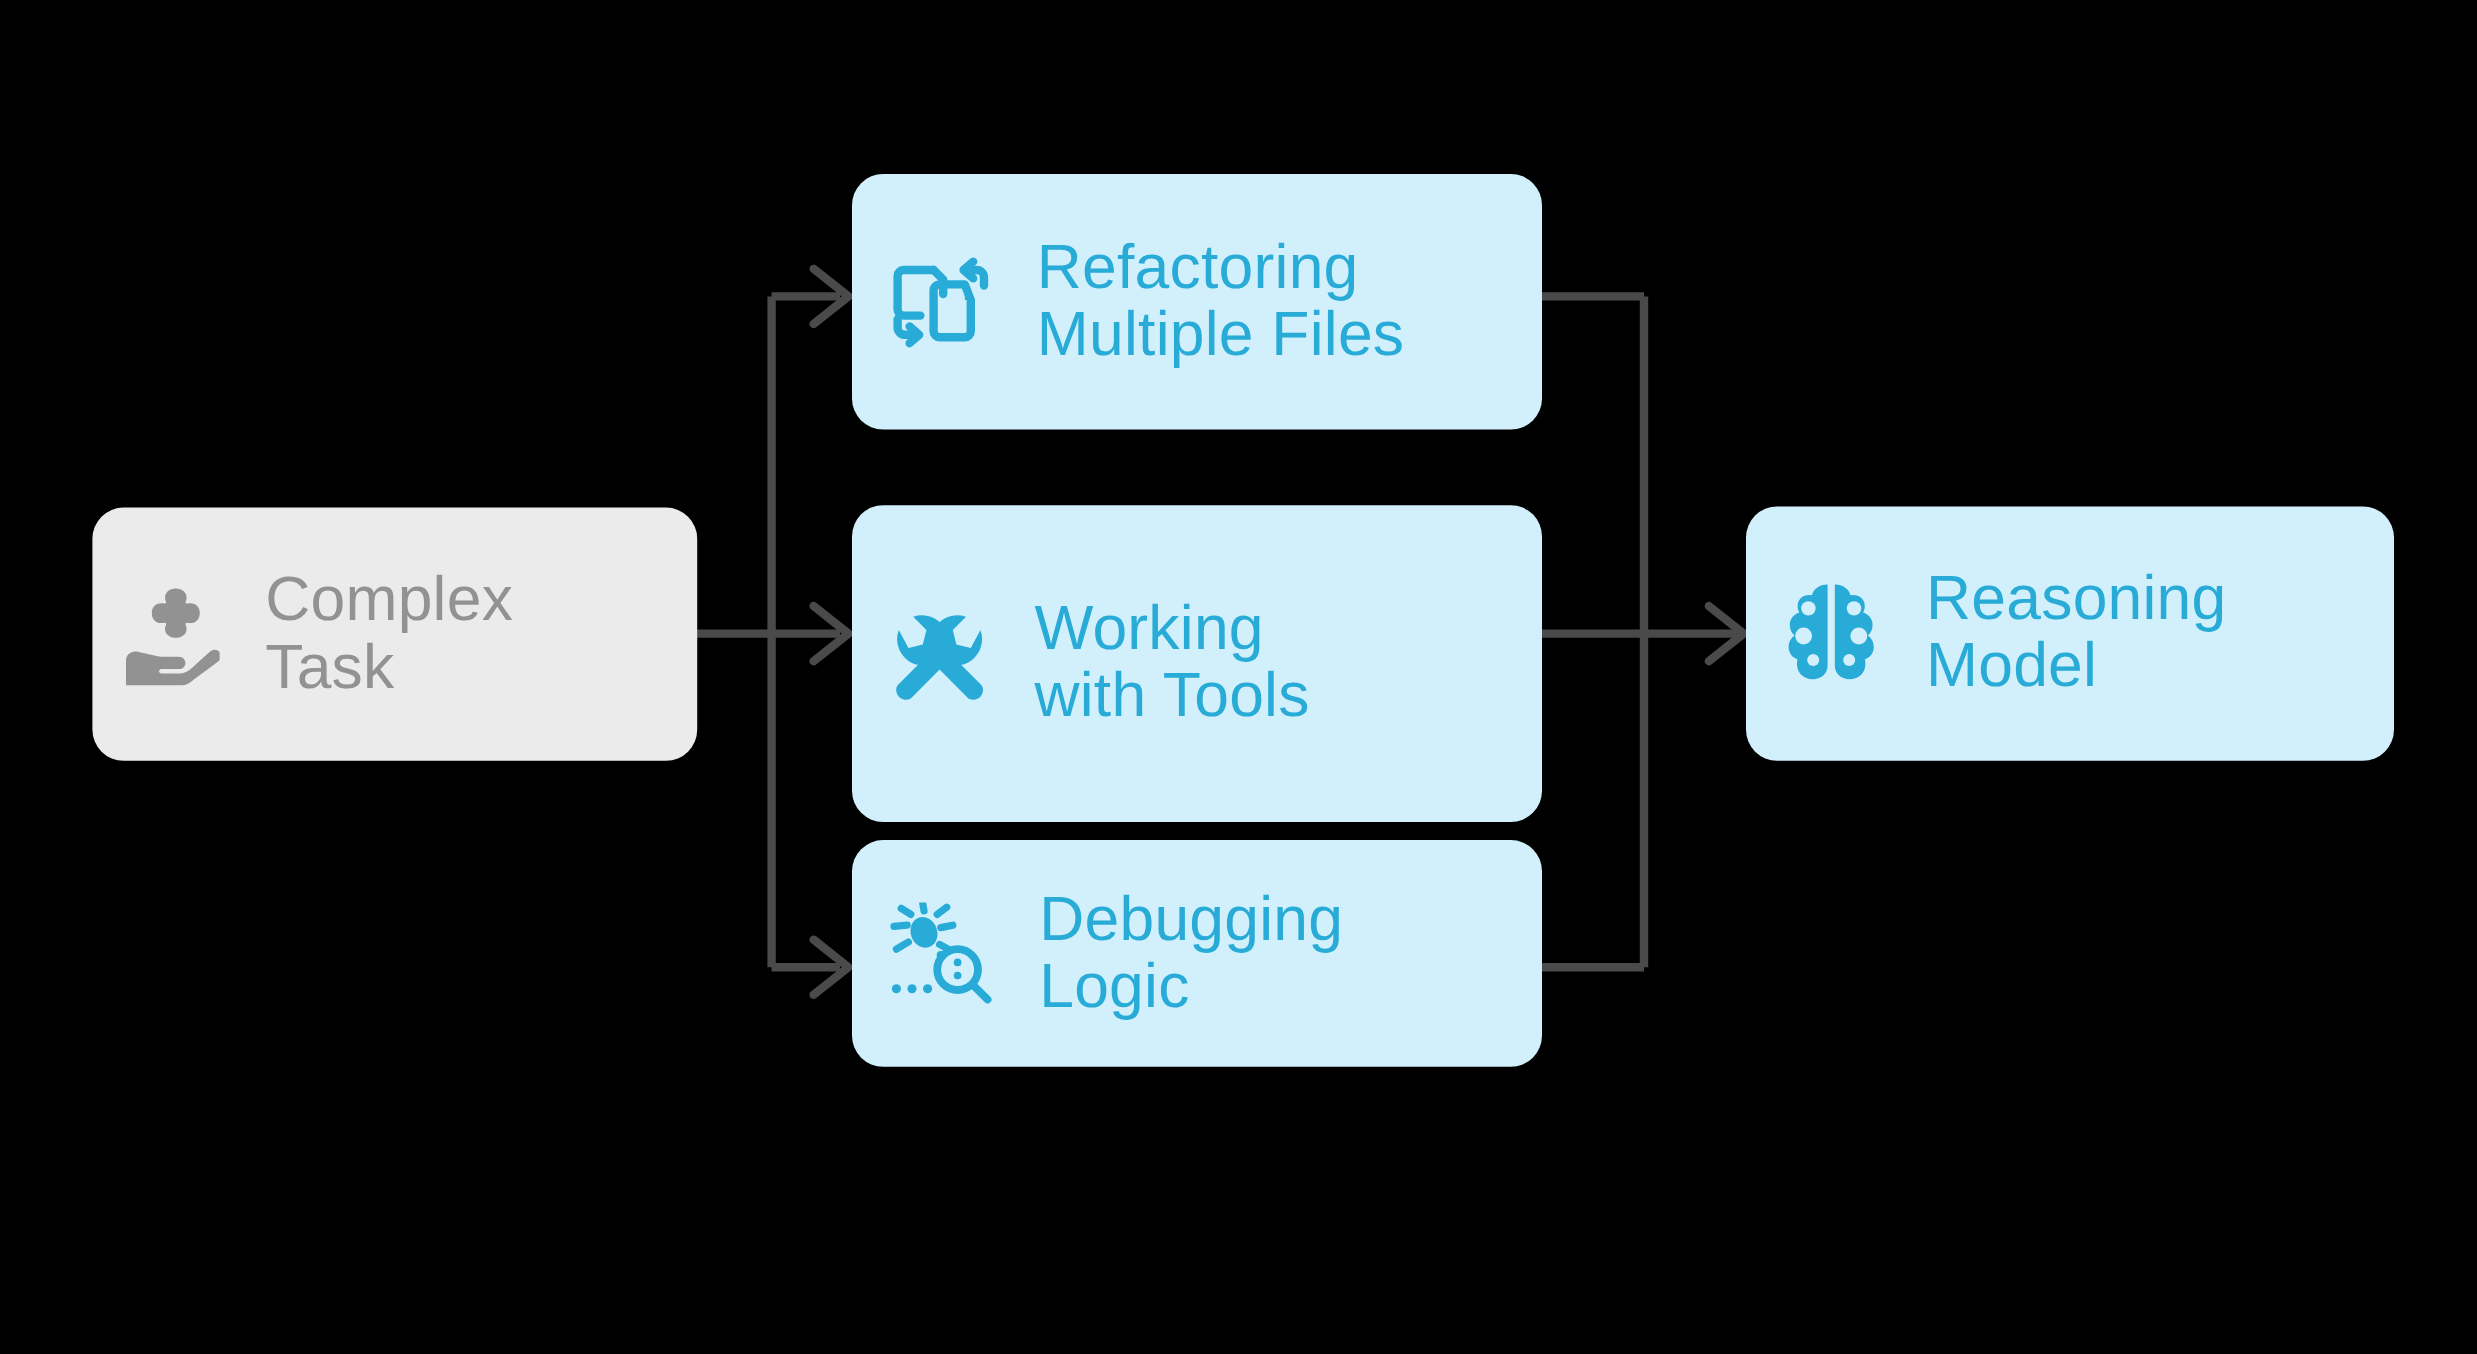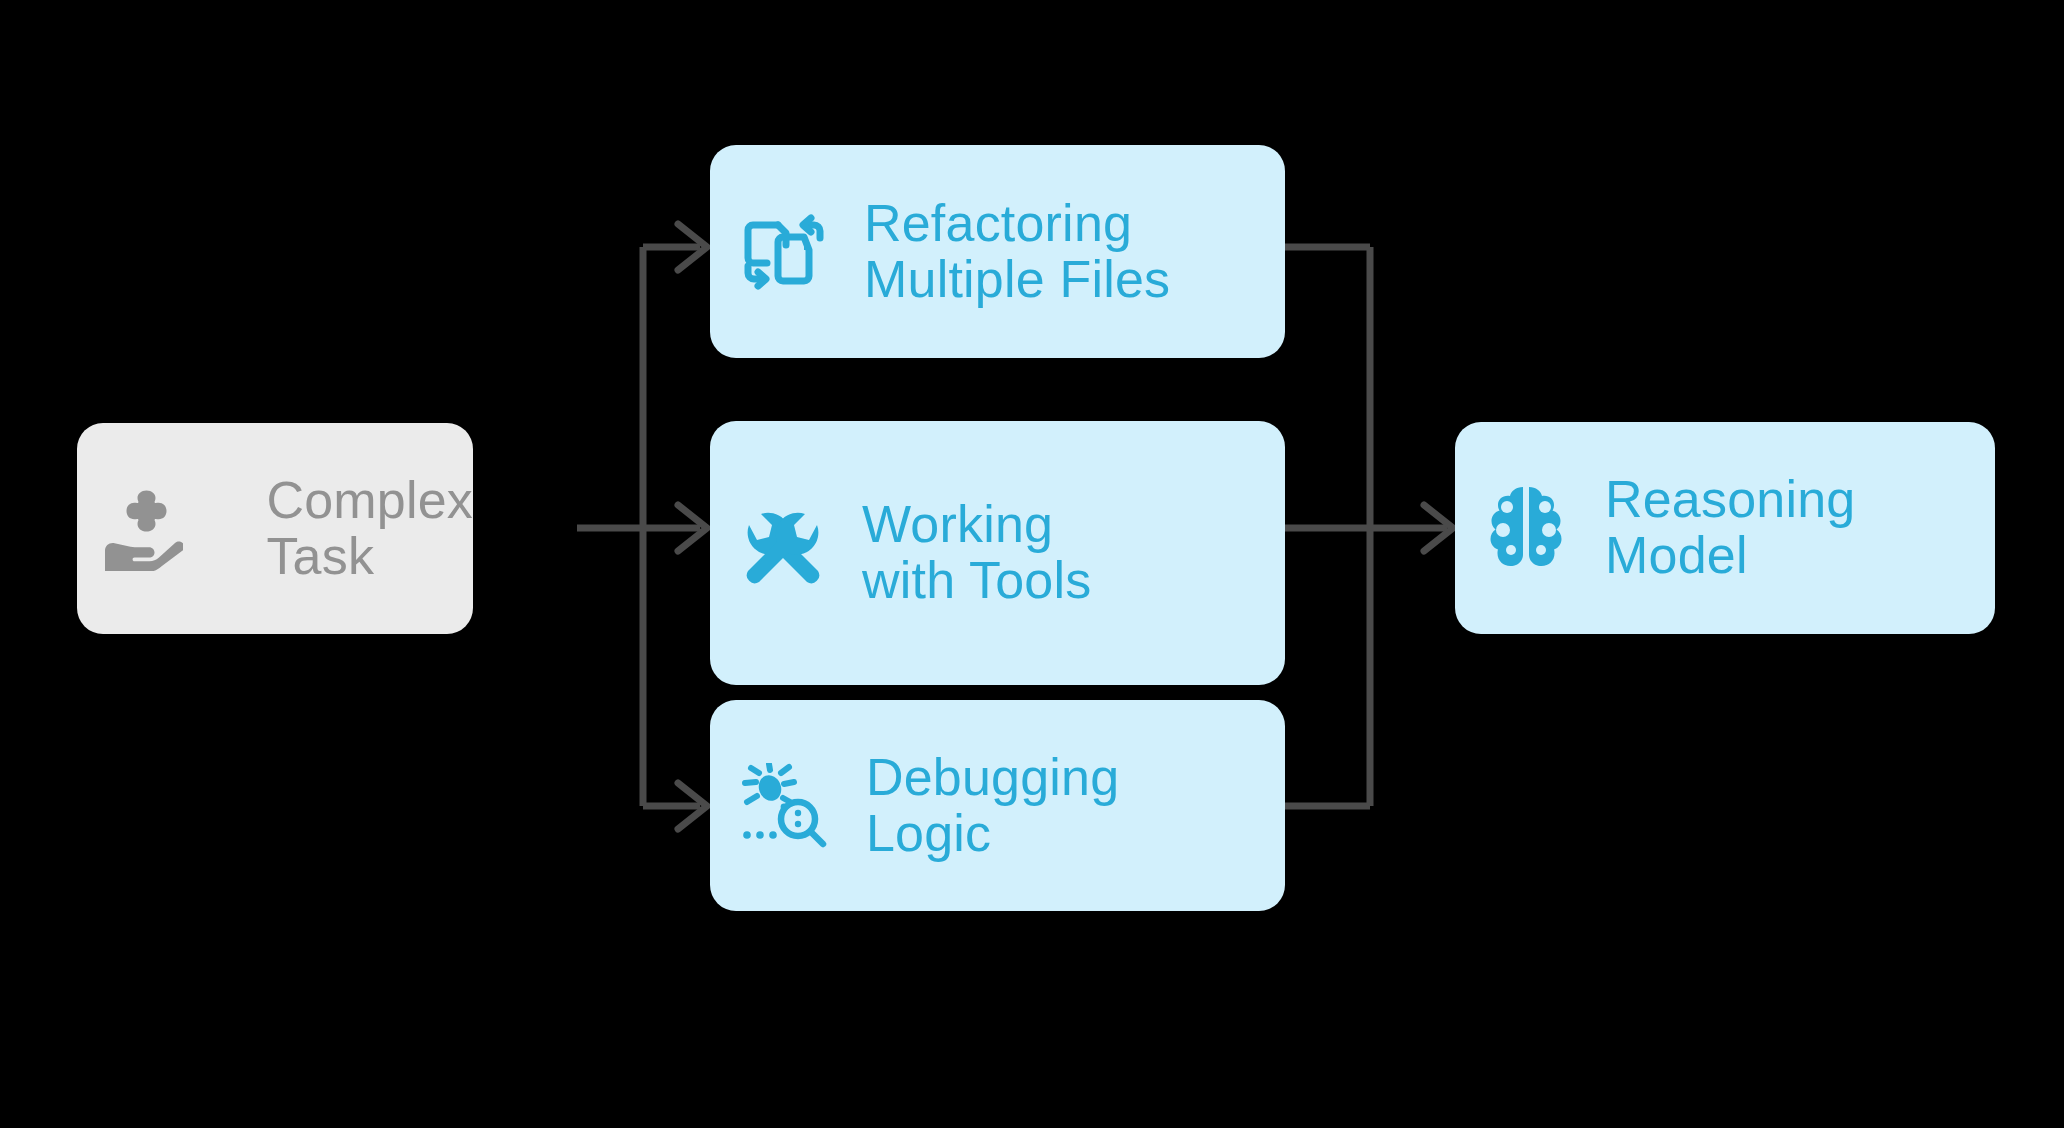--- a/index.html
+++ b/index.html
@@ -34,34 +34,33 @@
     font-size: 52px;
     line-height: 1.07;
     letter-spacing: 0.2px;
     white-space: pre-line;
     font-weight: 400;
   }
 
   
   #node-complex-task {
     left: 77px;  top: 423px;
-    width: 396px; height: 211px;
+    width: 504px; height: 211px;
     background: #ebebeb;
     padding-left: 26px;
-    justify-content: space-between;
   }
   #node-complex-task .node-label { color: #929292; margin-left: 22px; }
 
   
   .node-blue { background: #d2f0fc; padding-left: 30px; }
   .node-blue .node-label { color: #29abd8; margin-left: 20px; }
 
   #node-refactoring { left: 710px; top: 145px;  width: 575px; height: 213px; }
   #node-tools       { left: 710px; top: 421px;  width: 575px; height: 264px; }
-  #node-debugging   { left: 710px; top: 700px;  width: 575px; height: 211px; }
+  #node-debugging   { left: 710px; top: 700px;  width: 575px; height: 189px; }
   #node-reasoning   { left: 1455px; top: 422px; width: 540px; height: 212px; padding-left: 28px; }
 
   
   #connectors {
     position: absolute;
     left: 0; top: 0;
     width: 2064px; height: 1128px;
     pointer-events: none;
   }
   .conn-line {

